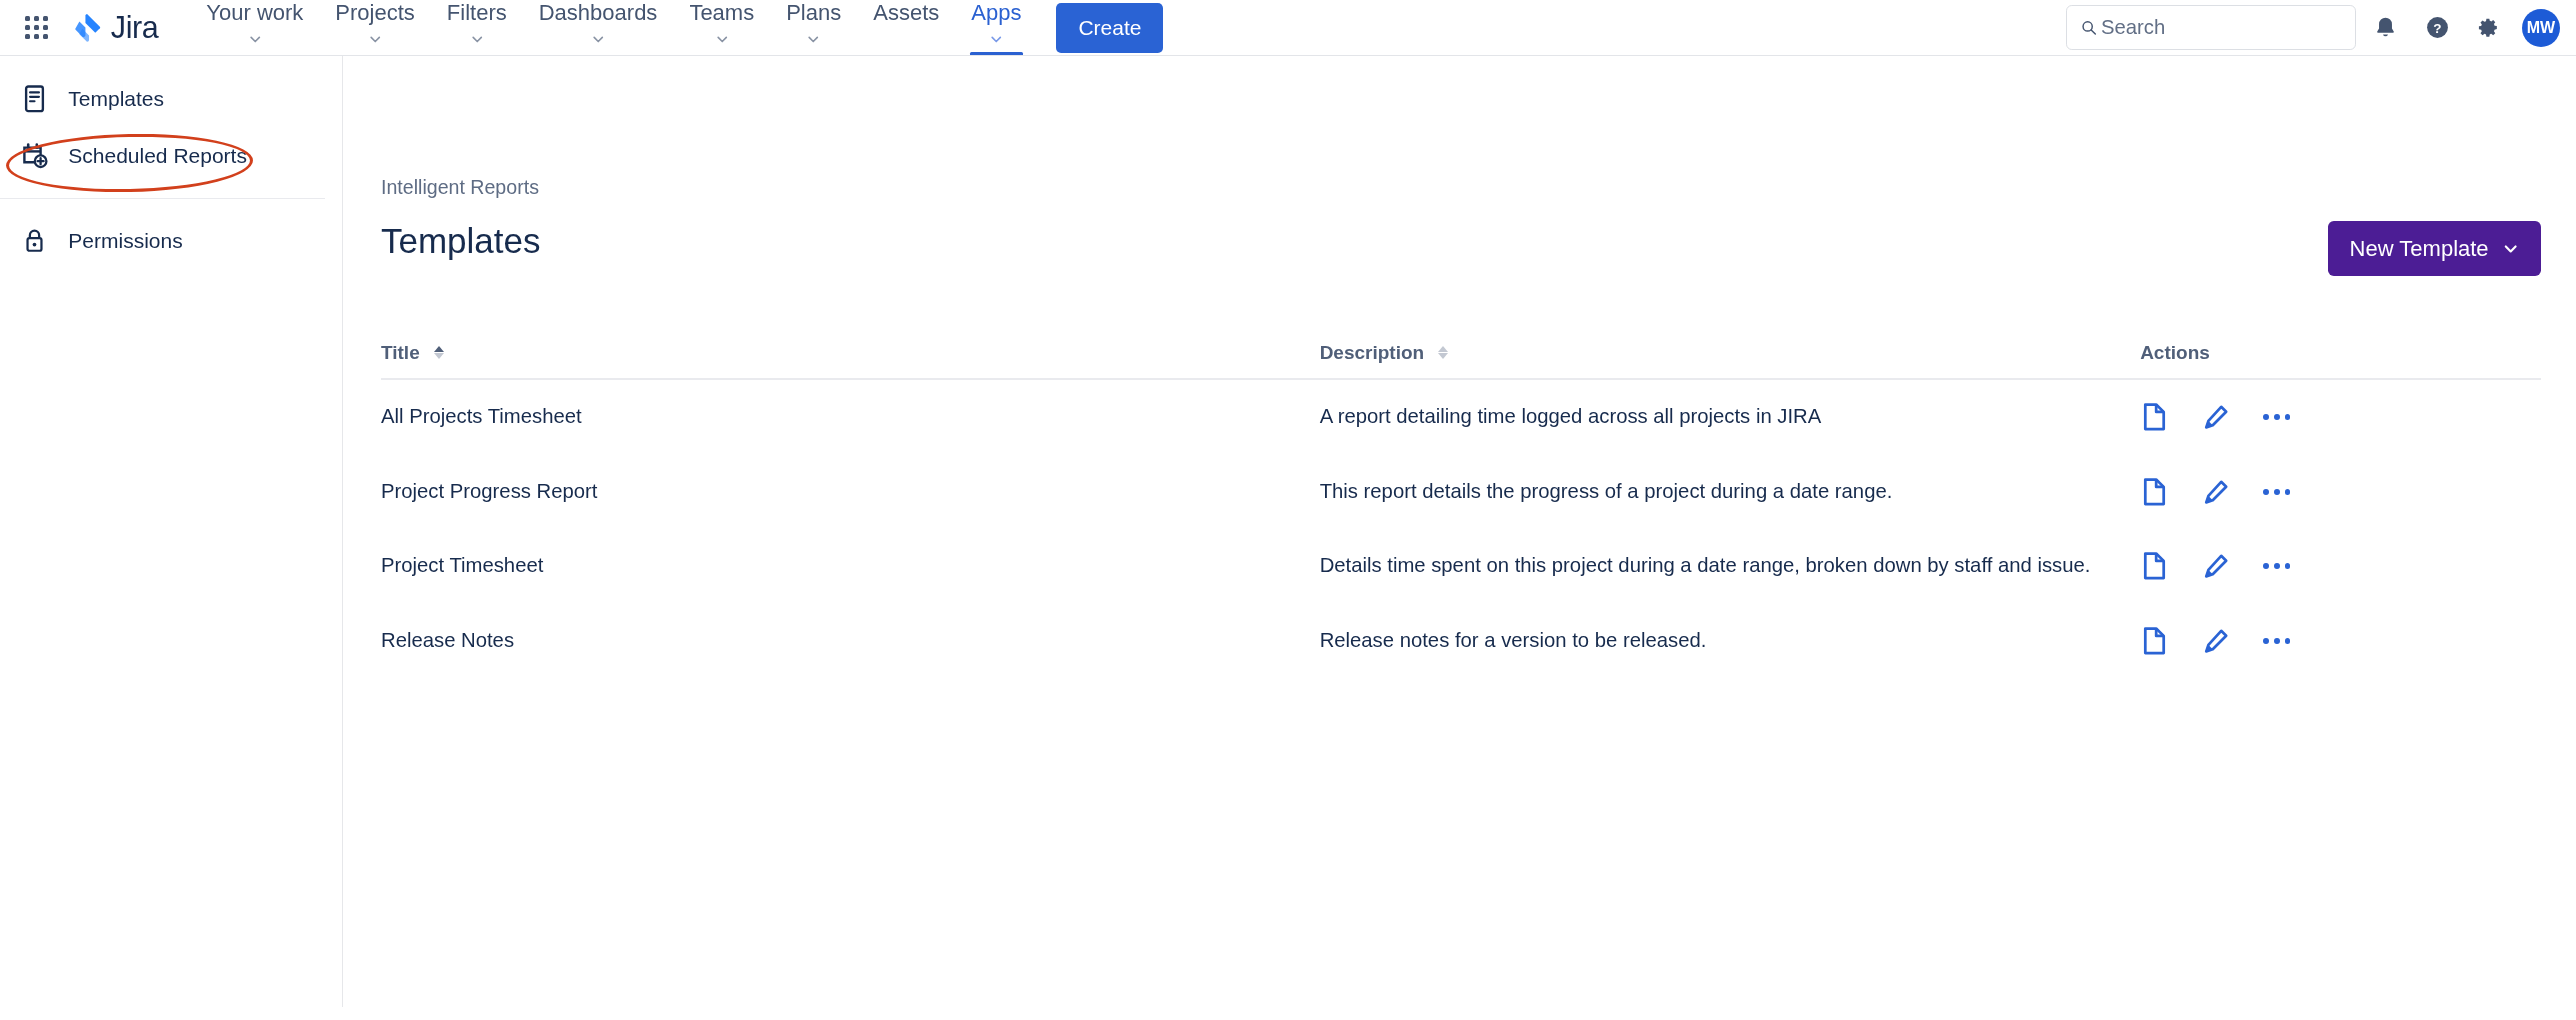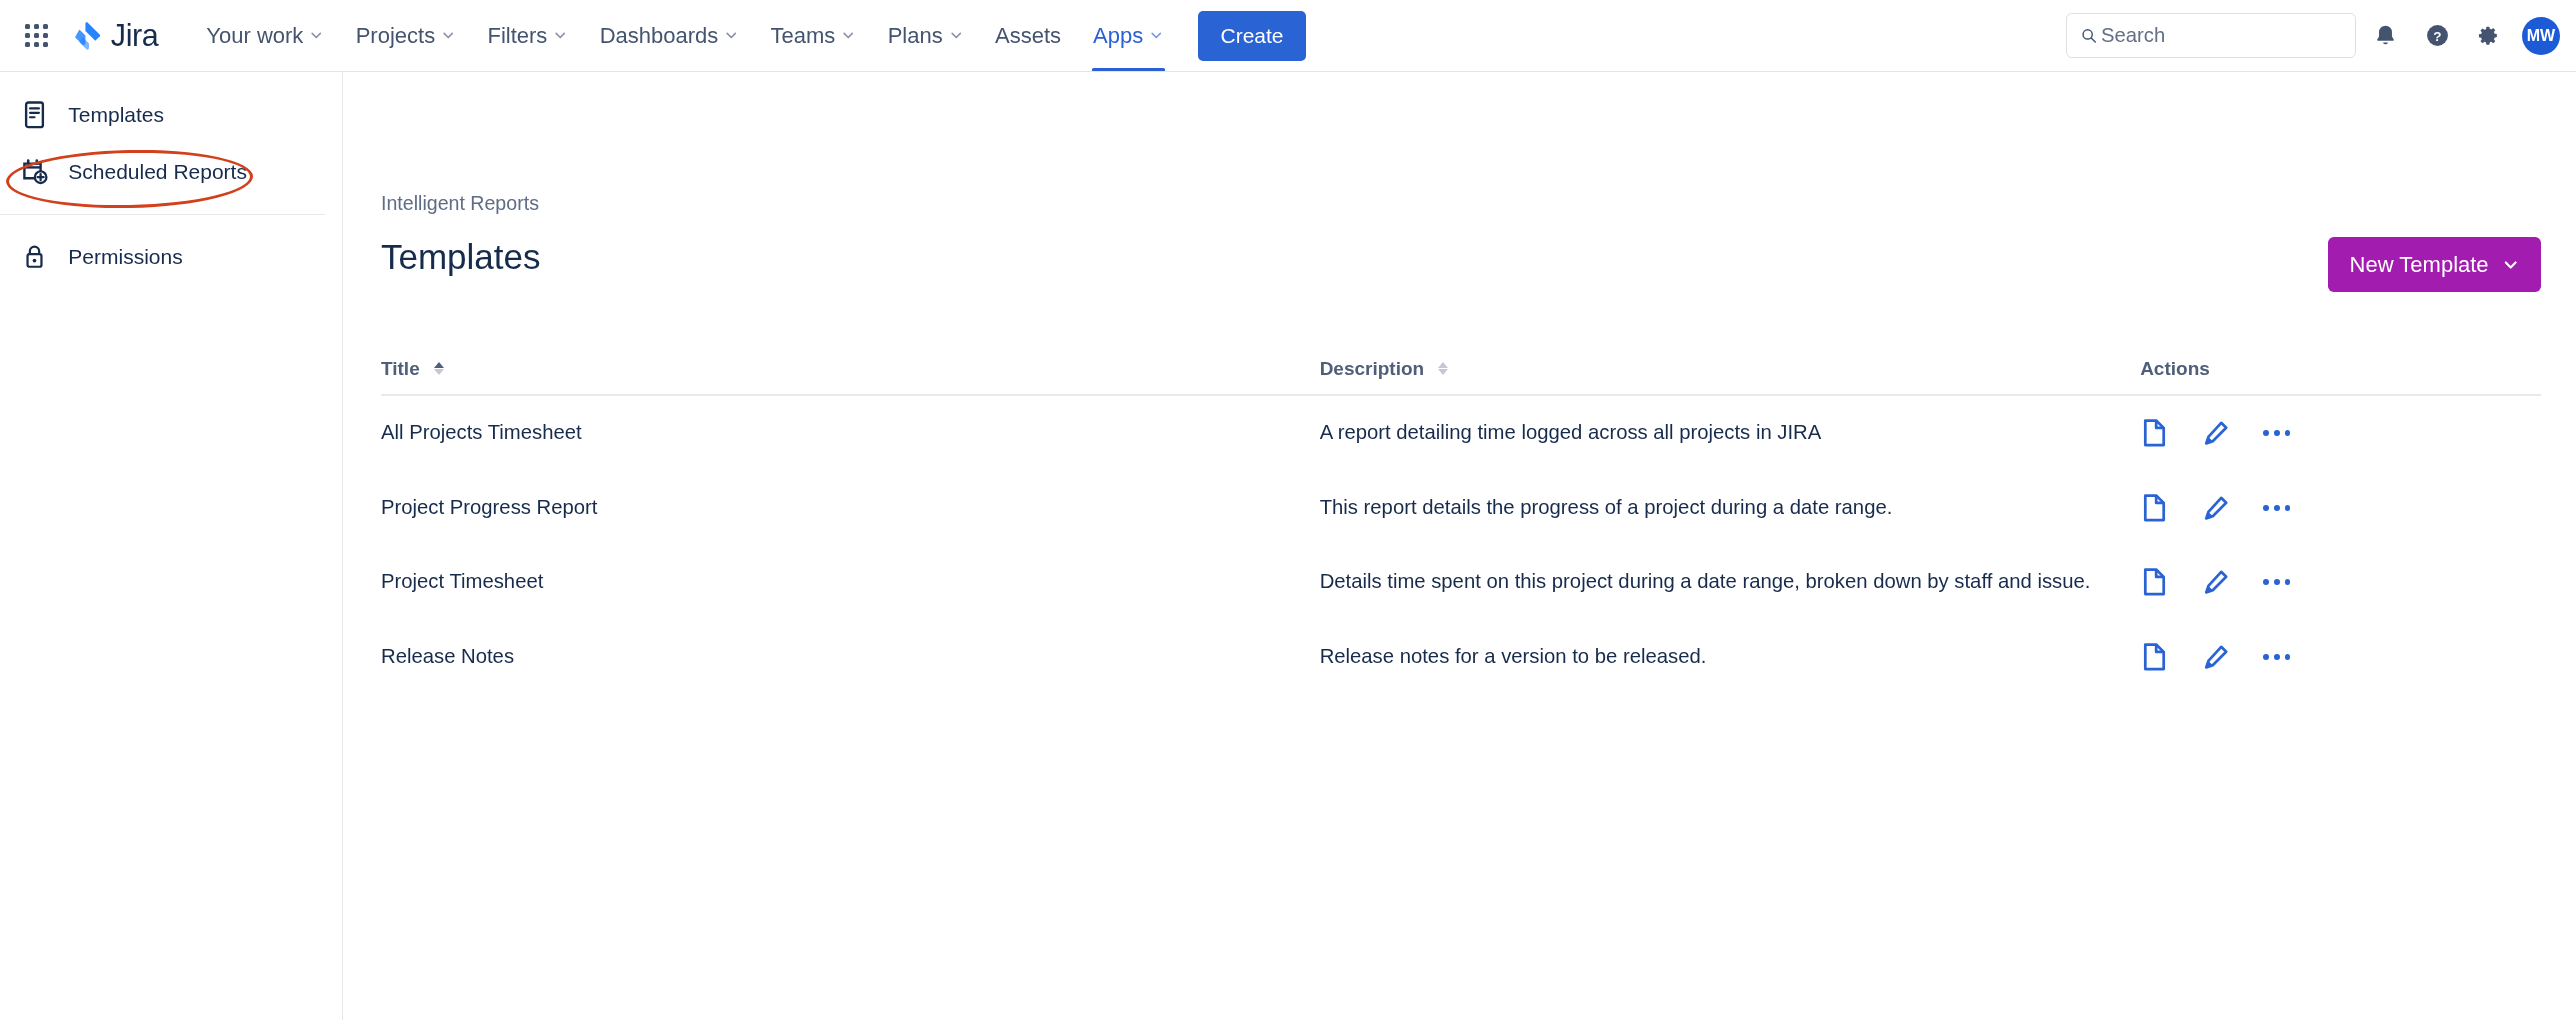--- a/index.html
+++ b/index.html
@@ -6,21 +6,21 @@
   html, body {
     width: 2576px; height: 1020px;
     background: #ffffff;
     font-family: "Liberation Sans", sans-serif;
     overflow: hidden;
   }
 
   
   .topnav {
     position: relative;
-    height: 72px;
+    height: 56px;
     width: 2576px;
     border-bottom: 1.5px solid #e3e5e9;
     display: flex;
     align-items: center;
     background: #fff;
   }
   .nav-left { display: flex; align-items: center; height: 100%; }
 
   .app-switcher {
     width: 41px; height: 41px;
@@ -45,20 +45,21 @@
   .nav-items { display: flex; align-items: center; height: 100%; margin-left: 32px; }
   .nav-item {
     position: relative;
     display: flex; align-items: center; gap: 5.8px;
     height: 100%;
     padding: 0 16px;
     font-size: 22px;
     color: #44546f;
     cursor: pointer;
     white-space: nowrap;
+    flex-direction: column;
   }
   .nav-item.active { color: #2b61d1; }
   .nav-item.active::after {
     content:""; position:absolute; left:14.5px; right:14.5px; bottom:0;
     height:2.9px; background:#2b61d1; border-radius:1.5px 1.5px 0 0;
   }
   .caret { width: 14.5px; height: 14.5px; flex: none; }
 
   .create-btn {
     margin-left: 19px;
@@ -135,21 +136,21 @@
     pointer-events: none;
     transform: rotate(-1.2deg);
   }
 
   
   .main { flex: 1; padding: 120px 35px 0 38px; }
   .breadcrumb { font-size: 19.6px; color: #5e6c84; margin-bottom: 22px; cursor: pointer; display:inline-block; }
   .title-row { display: flex; align-items: flex-start; justify-content: space-between; }
   .page-title { font-size: 35px; color: #172b4d; font-weight: 400; }
   .new-tpl-btn {
-    background: #a21caf; color: #fff;
+    background: #4c1d95; color: #fff;
     border: none; border-radius: 5.8px;
     font-size: 22px; font-family: inherit;
     padding: 14.5px 22px;
     display: flex; align-items: center; gap: 13px;
     cursor: pointer; white-space: nowrap;
   }
 
   table.tpl-table { width: 100%; border-collapse: collapse; margin-top: 30.5px; table-layout: fixed; }
   table.tpl-table th {
     text-align: left;

